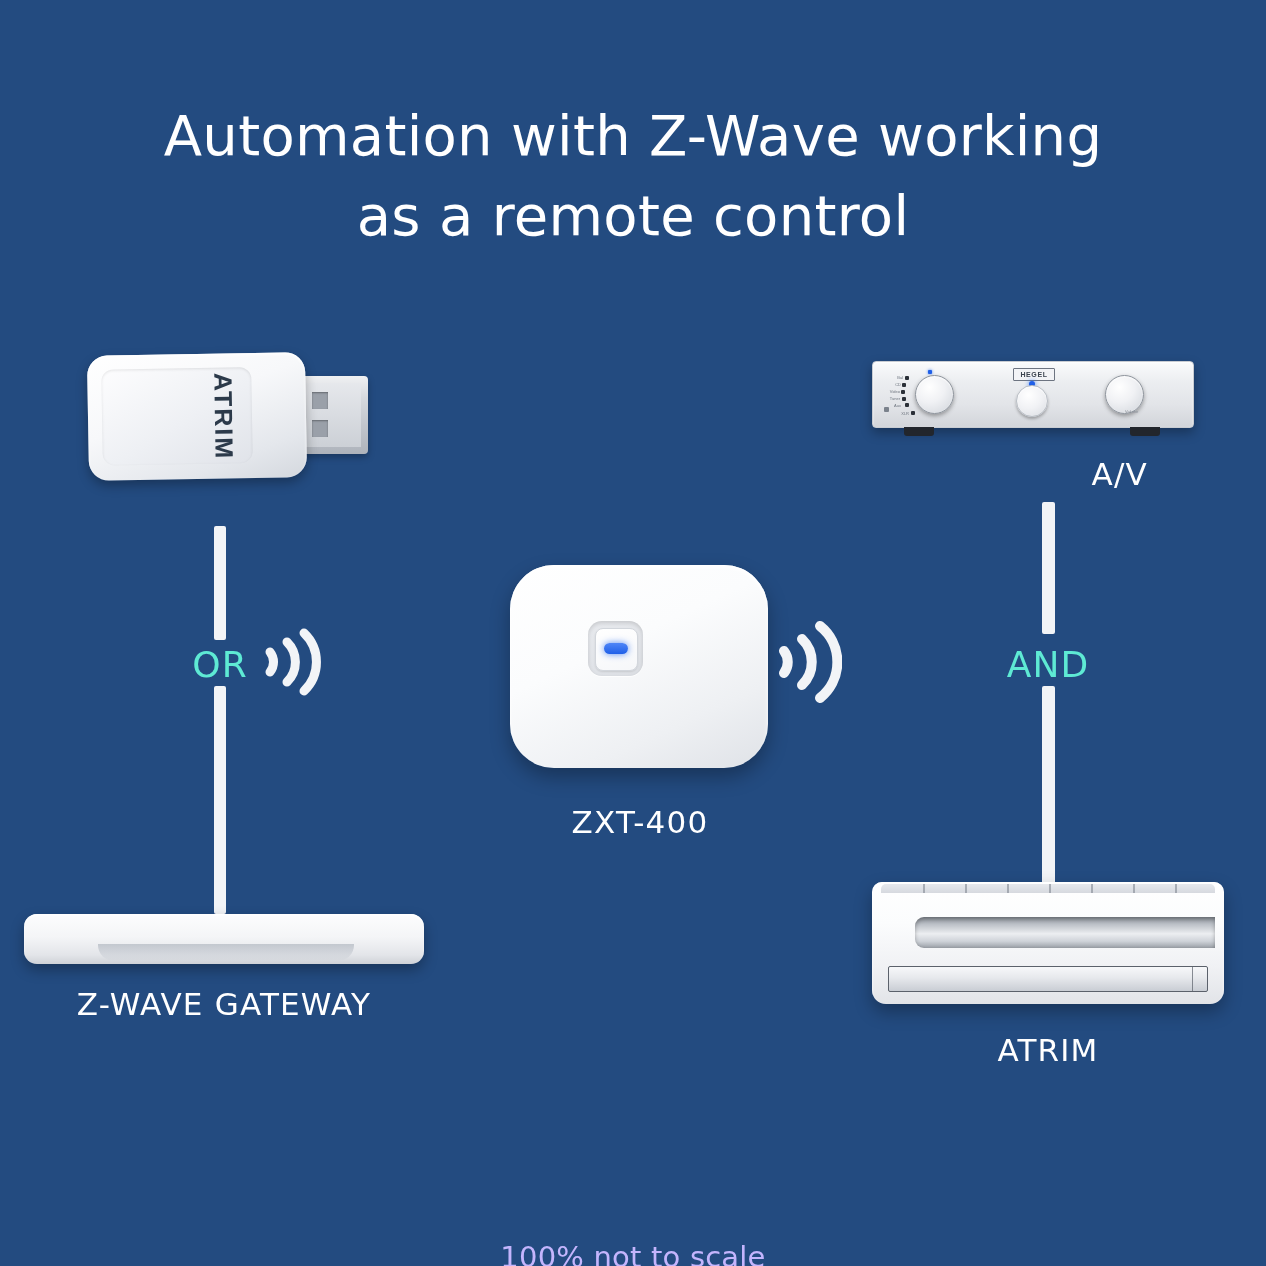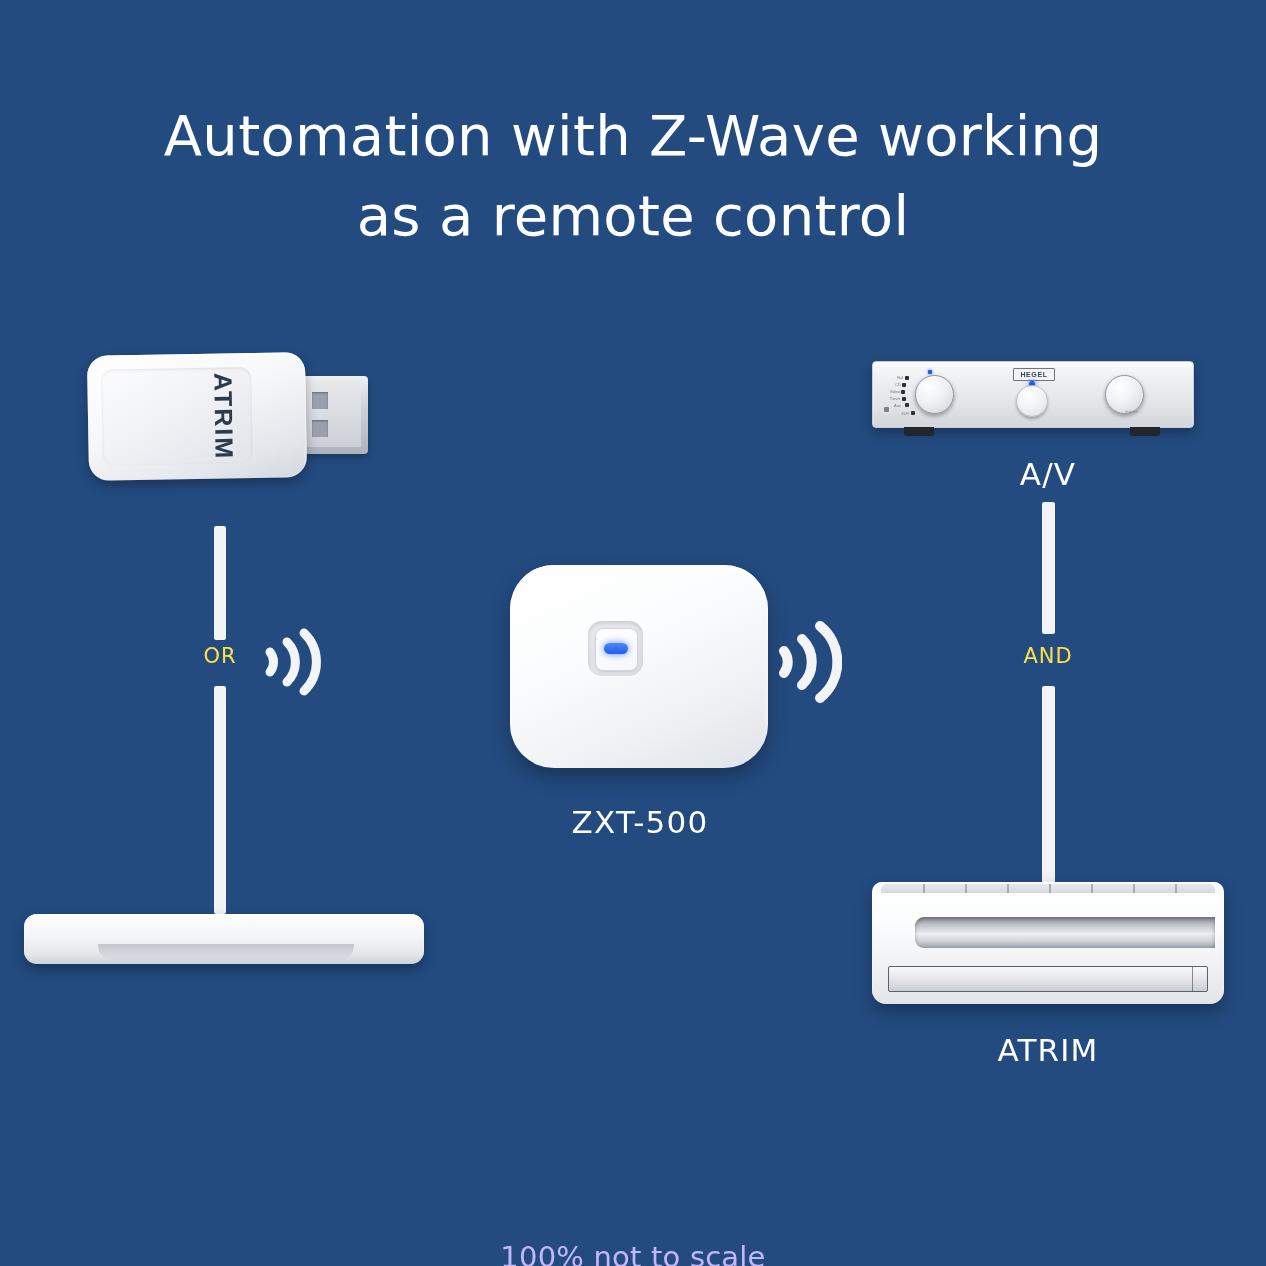--- a/index.html
+++ b/index.html
@@ -51,22 +51,22 @@
     text-align: center;
     color: #ffffff;
     font-size: 31px;
     letter-spacing: 1.2px;
     font-family: "DejaVu Sans", sans-serif;
     white-space: nowrap;
   }
   .op-label {
     position: absolute;
     text-align: center;
-    color: #fde047;
-    font-size: 21px;
+    color: #5eead4;
+    font-size: 36px;
     letter-spacing: 1px;
     font-family: "DejaVu Sans", sans-serif;
     background: #234b80;
     white-space: nowrap;
   }
 
   
   .conn {
     position: absolute;
     background: #f2f4f7;
@@ -303,40 +303,41 @@
       <div class="usb-inset"></div>
       <div class="usb-brand">ATRIM</div>
     </div>
   </div>
 
   <div id="gateway">
     <div class="gw-body">
       <div class="gw-shadowline"></div>
     </div>
   </div>
+  <div class="dev-label" style="left:64px; top:962px; width:320px;">Z-WAVE GATEWAY</div>
 
   <div id="zxt">
     <div class="zxt-body">
       <div class="zxt-recess"></div>
       <div class="zxt-btn"></div>
       <div class="zxt-led"></div>
     </div>
   </div>
   <div class="waves" style="left:778px; top:588px; width:64px; height:100px;">
     <svg width="64" height="100" viewBox="0 0 64 100">
       <g fill="none" stroke="#f2f4f7" stroke-linecap="round">
         <path d="M6 39 A 18 18 0 0 1 6 61" stroke-width="10"></path>
         <path d="M24 27 A 32 32 0 0 1 24 73" stroke-width="10"></path>
         <path d="M42 14 A 46 46 0 0 1 42 86" stroke-width="10"></path>
       </g>
     </svg>
   </div>
-  <div class="dev-label" style="left:500px; top:780px; width:280px;">ZXT-500</div>
-
-  <div class="dev-label" style="left:948px; top:432px; width:200px;">A/V</div>
+  <div class="dev-label" style="left:500px; top:780px; width:280px;">ZXT-400</div>
+
+  <div class="dev-label" style="left:948px; top:432px; width:200px;text-align:right;">A/V</div>
   <div class="conn" style="left:1042px; top:478px; width:13px; height:132px;"></div>
   <div class="op-label" style="left:998px; top:620px; width:100px;">AND</div>
   <div class="conn" style="left:1042px; top:662px; width:13px; height:198px;"></div>
 
   <div id="amp">
     <div class="amp-body">
       <div class="amp-smalldot"></div>
 
       <div class="amp-ticklabel" style="left:12px; top:13px; width:18px;">Bal</div>
       <div class="amp-tick" style="left:32px; top:14px;"></div>

